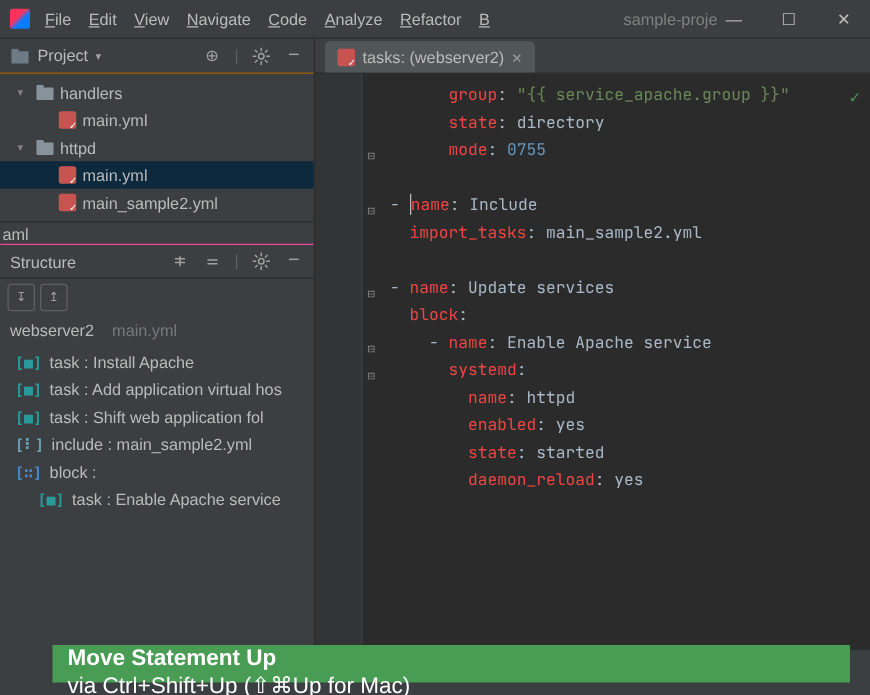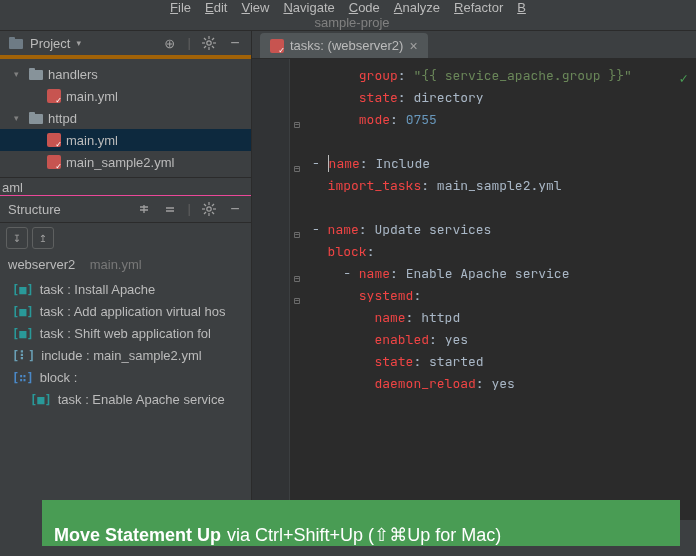--- a/index.html
+++ b/index.html
@@ -13,21 +13,20 @@
       position: relative;
     }
     
     .titlebar {
       height: 31px;
       background: #3c3f41;
       display: flex;
       align-items: center;
       padding: 0 8px;
       border-bottom: 1px solid #2b2b2b;
-      flex-direction: column;
     }
     .app-icon {
       width: 16px; height: 16px;
       background: linear-gradient(135deg, #fe315d 0%, #fe315d 40%, #087cfa 60%, #087cfa 100%);
       margin-right: 12px;
       border-radius: 2px;
     }
     .menu { display: flex; gap: 14px; flex: 1; }
     .menu-item { color: #bbbbbb; cursor: default; }
     .menu-item u { text-decoration: underline; }
@@ -45,21 +44,21 @@
       border-right: 1px solid #2b2b2b;
       display: flex;
       flex-direction: column;
       overflow: hidden;
     }
     .panel-header {
       height: 28px;
       display: flex;
       align-items: center;
       padding: 0 8px;
-      border-bottom: 4px solid #a16207;
+      border-bottom: 1px solid #a16207;
       gap: 6px;
     }
     .panel-header .title { color: #bbbbbb; font-weight: 400; flex: 1; display: flex; align-items: center; gap: 6px; }
     .panel-header .toolbar { display: flex; gap: 10px; color: #a0a0a0; }
     .tb-icon { width: 16px; height: 16px; display: inline-flex; align-items: center; justify-content: center; }
     
     .tree { padding: 4px 0; }
     .tree-row {
       display: flex; align-items: center;
       height: 22px;
@@ -165,26 +164,27 @@
     .cl-caret { border-left: 1px solid #bbb; }
     .checkmark {
       position: absolute; top: 8px; right: 8px;
       color: #499c54; font-size: 14px; font-weight: bold;
     }
 
     
     .hint-bar {
       position: absolute;
       left: 42px; right: 16px; bottom: 10px;
-      height: 46px;
+      height: 30px;
       background: #499c54;
       color: #fff;
-      display: flex; align-items: flex-end;
+      display: flex; align-items: flex-start;
       padding: 0 12px;
       font-size: 18px;
+      flex-direction: column;
     }
     .hint-bar .bold { font-weight: 700; margin-right: 6px; }
     .hint-bar .rest { font-weight: 400; }
   </style>
 </head>
 <body>
 
 <div class="titlebar">
   <div class="app-icon"></div>
   <div class="menu" id="menu">

